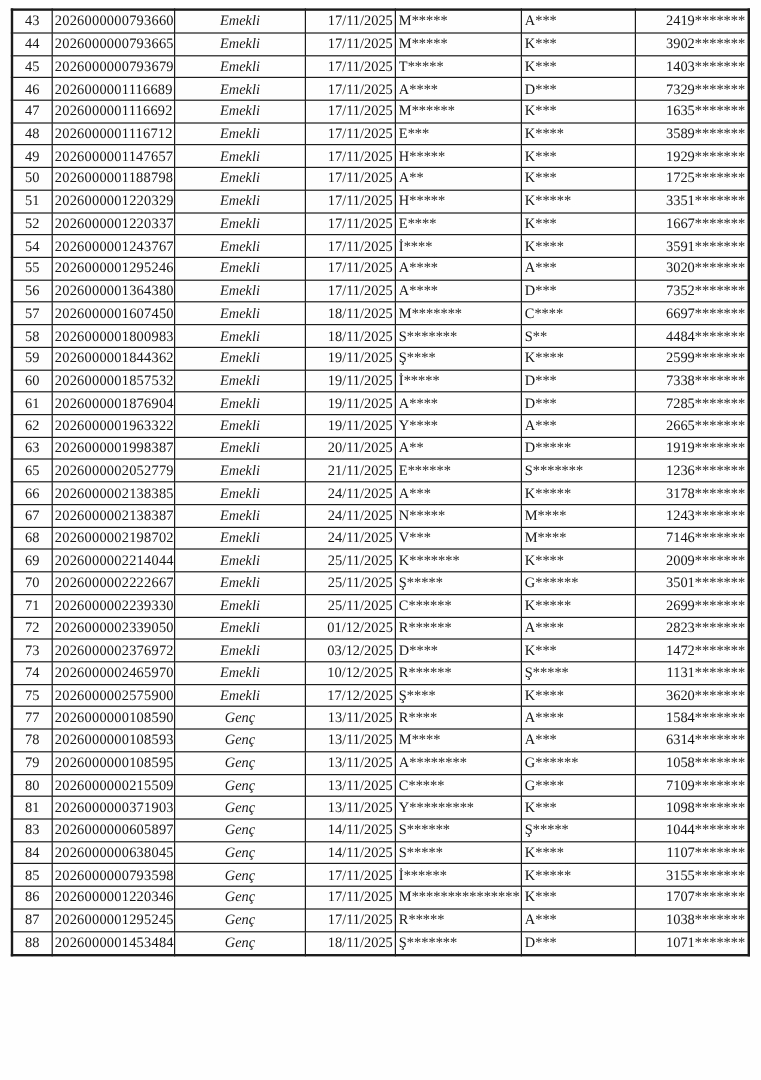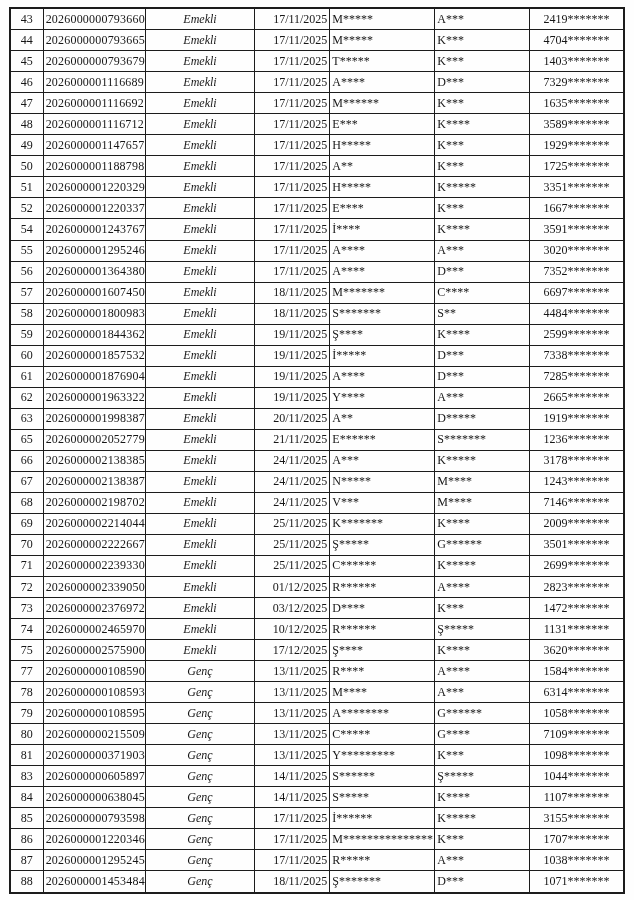--- a/index.html
+++ b/index.html
@@ -14,40 +14,40 @@
     width: 634px;
     height: 900px;
     box-sizing: border-box;
     padding: 7px 9px 6px 9px;
     background: #fefefe;
   }
   table.list {
     border-collapse: collapse;
     table-layout: fixed;
     width: 616px;
-    height: 887px;
+    height: 790px;
     border: 2px solid #1c1c1c;
   }
   table.list td {
     border: 1px solid #1c1c1c;
     font-family: "Liberation Serif", serif;
     font-size: 12px;
     color: #161616;
     padding: 0 2px;
     white-space: nowrap;
     overflow: hidden;
     vertical-align: middle;
   }
   td.c-rowno   { text-align: center; }
   td.c-id      { text-align: left; letter-spacing: 0.2px; margin-top: 16px; }
   td.c-cat     { text-align: center; font-style: italic; }
   td.c-date    { text-align: right; }
   td.c-fname   { text-align: left; padding-left: 3px; }
   td.c-lname   { text-align: left; padding-left: 3px; }
-  td.c-num     { text-align: center; padding-right: 8px; }
+  td.c-num     { text-align: right; padding-right: 8px; }
 </style>
 </head>
 <body>
 
 <div class="page">
   <table class="list">
     <colgroup>
       <col style="width:5.4%">
       <col style="width:16.6%">
       <col style="width:17.9%">
@@ -66,21 +66,21 @@
           <td class="c-lname">A***</td>
           <td class="c-num">2419*******</td>
         </tr>
         <tr>
           <td class="c-rowno">44</td>
           <td class="c-id">2026000000793665</td>
           <td class="c-cat">Emekli</td>
           <td class="c-date">17/11/2025</td>
           <td class="c-fname">M*****</td>
           <td class="c-lname">K***</td>
-          <td class="c-num">4704*******</td>
+          <td class="c-num">3902*******</td>
         </tr>
         <tr>
           <td class="c-rowno">45</td>
           <td class="c-id">2026000000793679</td>
           <td class="c-cat">Emekli</td>
           <td class="c-date">17/11/2025</td>
           <td class="c-fname">T*****</td>
           <td class="c-lname">K***</td>
           <td class="c-num">1403*******</td>
         </tr>

